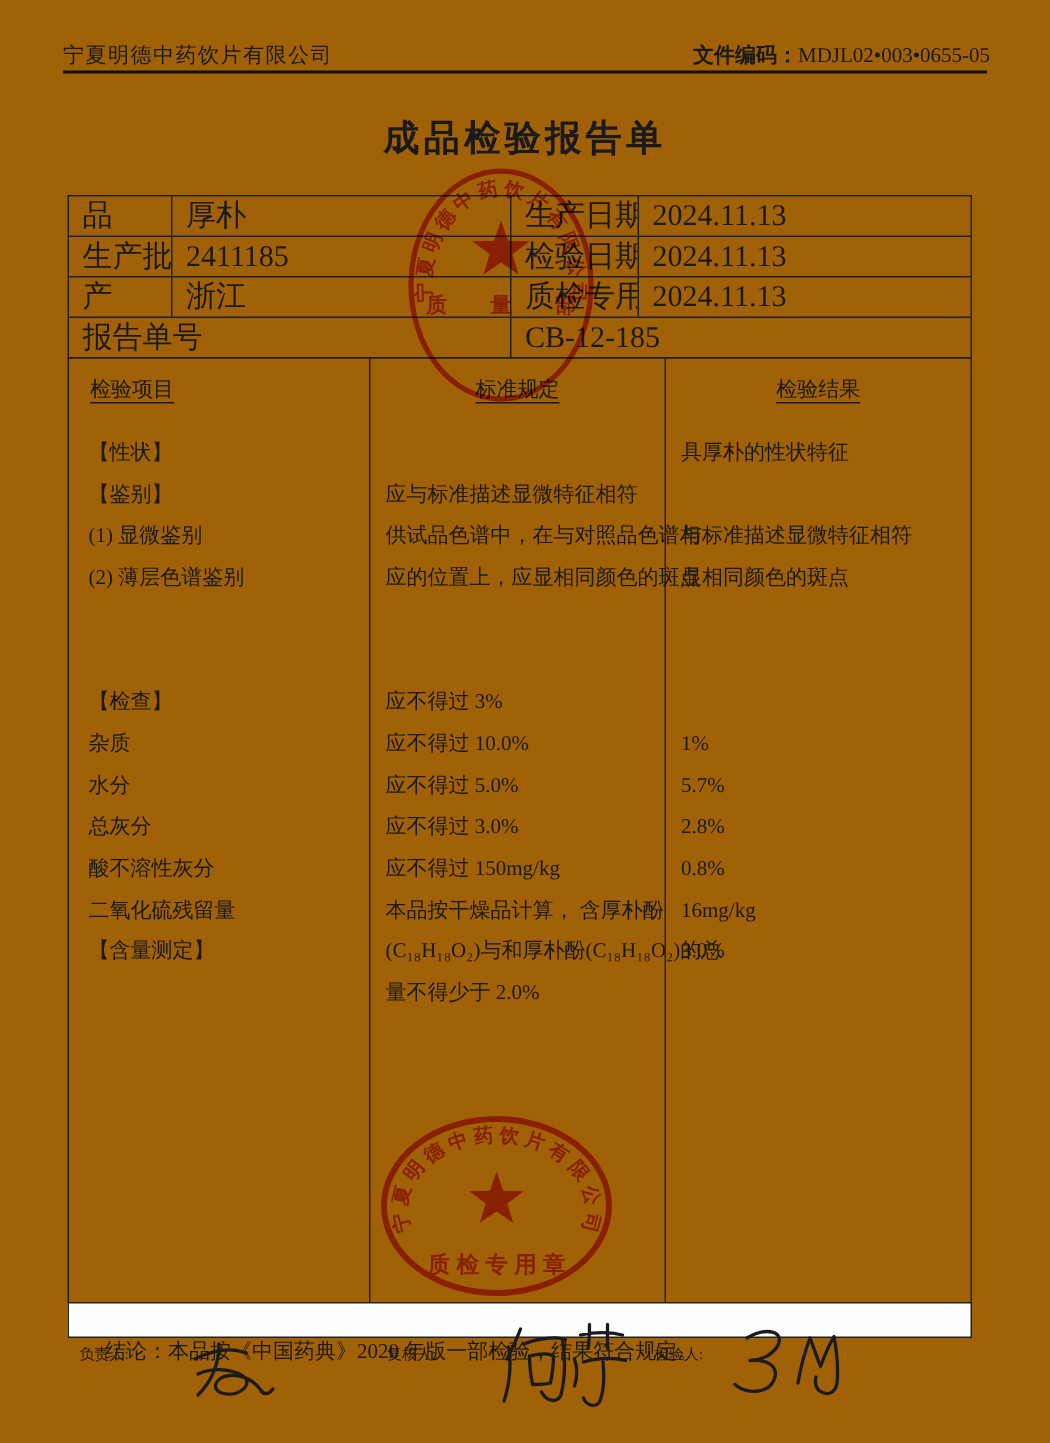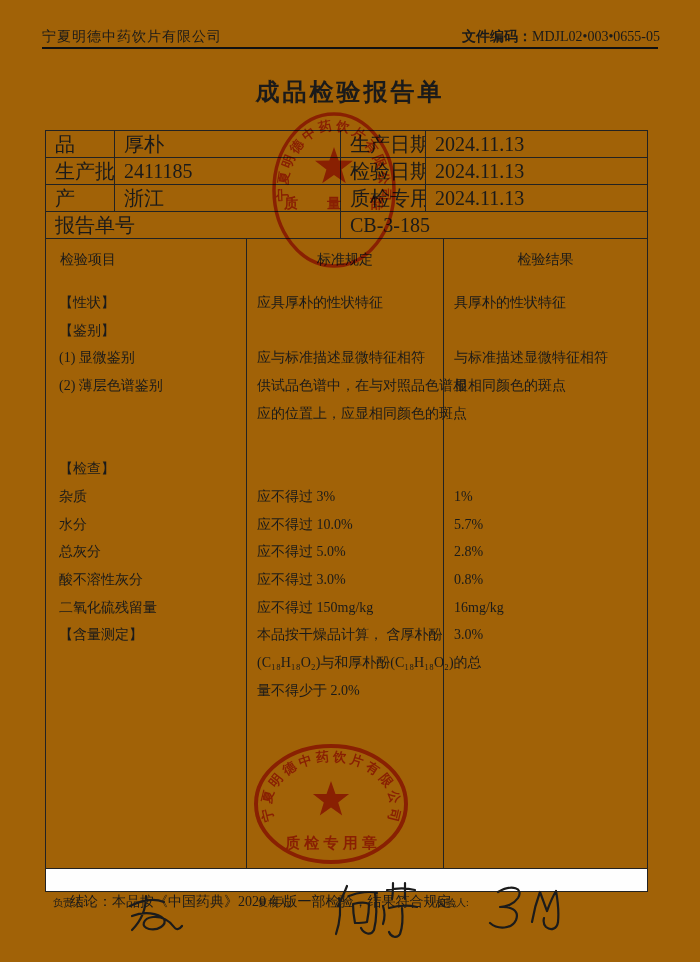--- a/index.html
+++ b/index.html
@@ -27,21 +27,21 @@
   .info .span2 { grid-column:1 / 3; }
   .info .span2v { grid-column:3 / 5; }
   
   .maintable { position:absolute; left:45px; top:238px; width:601px; height:630px;
                border:1px solid #222; display:flex; font-size:14px; }
   .mcol { position:relative; height:100%; }
   .mcol.c1 { width:200px; border-right:1px solid #222; }
   .mcol.c2 { width:196px; border-right:1px solid #222; }
   .mcol.c3 { flex:1; }
   .thead { position:absolute; top:12px; left:0; right:0; }
-  .thead span { text-underline-offset:4px;text-align:right; }
+  .thead span { text-decoration:underline; text-underline-offset:4px;text-align:right; }
   .thead.left { padding-left:14px; }
   .thead.center { text-align:center; }
   .lines { position:absolute; top:50px; left:0; right:0; }
   .tline { height:27.7px; line-height:27.7px; white-space:pre; overflow:visible; }
   .c1 .tline { padding-left:13px; }
   .c2 .tline { padding-left:10px; }
   .c3 .tline { padding-left:10px; }
   
   .conclusion { position:absolute; left:45px; top:868px; width:591px; height:22px;
                 line-height:22px; border:1px solid #222; padding-left:10px; font-size:14px;
@@ -85,21 +85,21 @@
     <div class="cell bl">2411185</div>
     <div class="cell bl">检验日期</div>
     <div class="cell bl">2024.11.13</div>
 
     <div class="cell">产　　地</div>
     <div class="cell bl">浙江</div>
     <div class="cell bl">质检专用章</div>
     <div class="cell bl">2024.11.13</div>
 
     <div class="cell span2">报告单号</div>
-    <div class="cell span2v bl">CB-3-185</div>
+    <div class="cell span2v bl">CB-12-185</div>
   </div>
 
   <div class="maintable">
     <div class="mcol c1">
       <div class="thead left"><span>检验项目</span></div>
       <div class="lines">
           <div class="tline">【性状】</div>
           <div class="tline">【鉴别】</div>
           <div class="tline">(1) 显微鉴别</div>
           <div class="tline">(2) 薄层色谱鉴别</div>
@@ -112,21 +112,20 @@
           <div class="tline">酸不溶性灰分</div>
           <div class="tline">二氧化硫残留量</div>
           <div class="tline">【含量测定】</div>
           <div class="tline"></div>
           <div class="tline"></div>
         </div>
     </div>
     <div class="mcol c2">
       <div class="thead center"><span>标准规定</span></div>
       <div class="lines">
-          <div class="tline">应具厚朴的性状特征</div>
           <div class="tline"></div>
           <div class="tline">应与标准描述显微特征相符</div>
           <div class="tline">供试品色谱中，在与对照品色谱相</div>
           <div class="tline">应的位置上，应显相同颜色的斑点</div>
           <div class="tline"></div>
           <div class="tline"></div>
           <div class="tline">应不得过 3%</div>
           <div class="tline">应不得过 10.0%</div>
           <div class="tline">应不得过 5.0%</div>
           <div class="tline">应不得过 3.0%</div>

